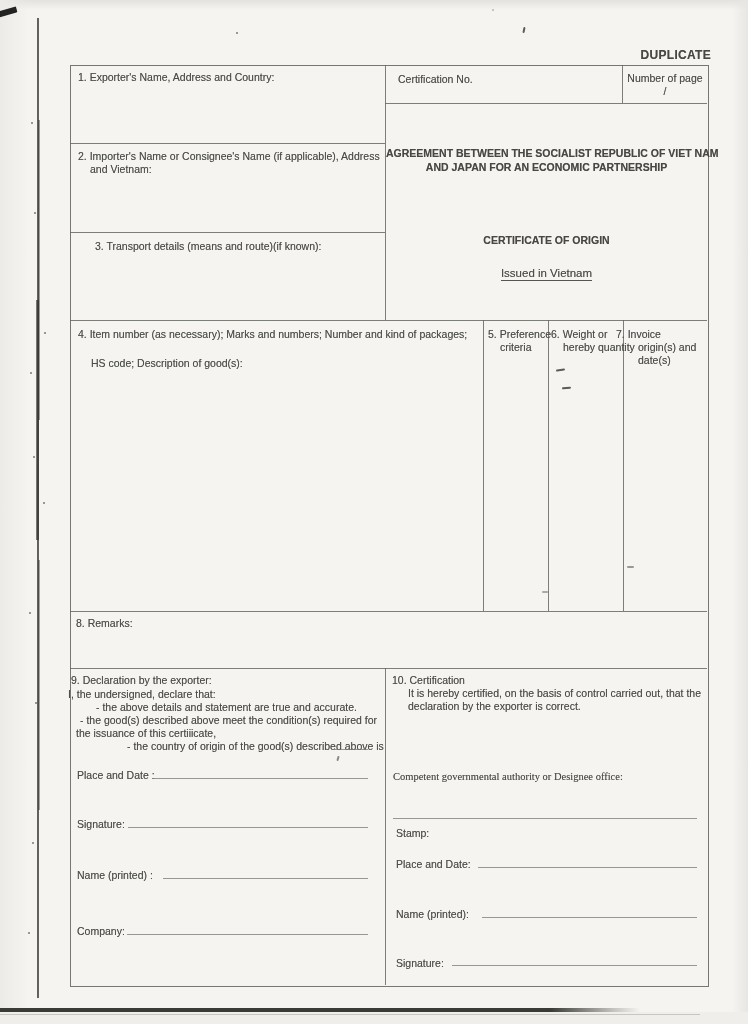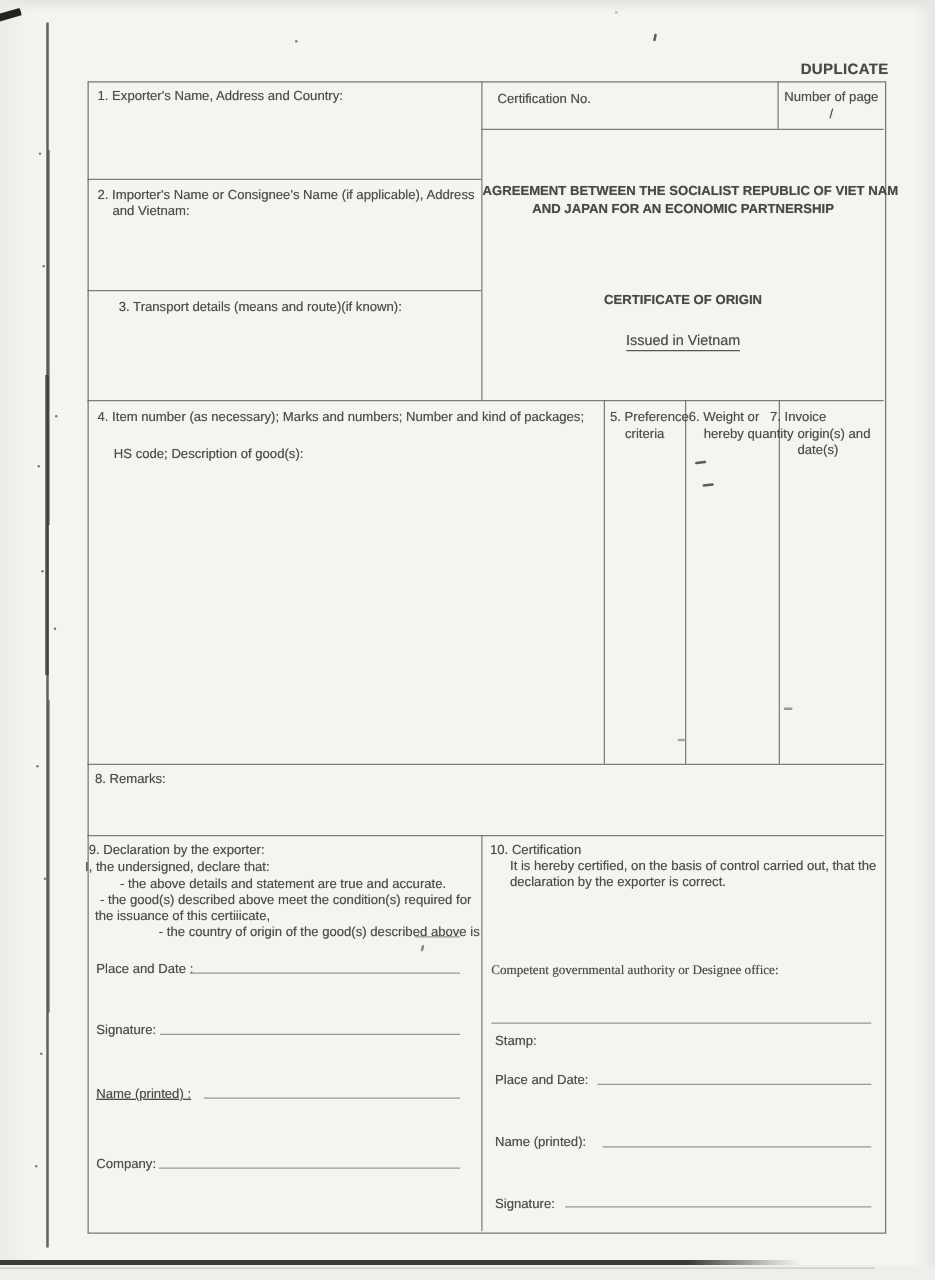--- a/index.html
+++ b/index.html
@@ -109,21 +109,21 @@
   <div class="t" style="left:76px;top:727px;">the issuance of this certiiicate,</div>
   <div class="t" style="left:80px;top:740px;margin-left:47px;">- the country of origin of the good(s) described above is</div>
   <div class="rule" style="left:332px;top:749px;width:36px;"></div>
 
   <div class="t" style="left:77px;top:769px;">Place and Date :</div>
   <div class="rule" style="left:152px;top:778px;width:216px;"></div>
 
   <div class="t" style="left:77px;top:818px;">Signature:</div>
   <div class="rule" style="left:128px;top:827px;width:240px;"></div>
 
-  <div class="t" style="left:77px;top:869px;text-decoration:underline;">Name (printed) :</div>
+  <div class="t" style="left:77px;top:869px;">Name (printed) :</div>
   <div class="rule" style="left:163px;top:878px;width:205px;"></div>
 
   <div class="t" style="left:77px;top:925px;">Company:</div>
   <div class="rule" style="left:127px;top:934px;width:241px;"></div>
 
   <div class="t" style="left:392px;top:674px;">10. Certification</div>
   <div class="t" style="left:408px;top:687px;">It is hereby certified, on the basis of control carried out, that the</div>
   <div class="t" style="left:408px;top:700px;">declaration by the exporter is correct.</div>
 
   <div class="t" style="left:393px;top:770px;font-family:Liberation Serif, serif;">Competent governmental authority or Designee office:</div>

